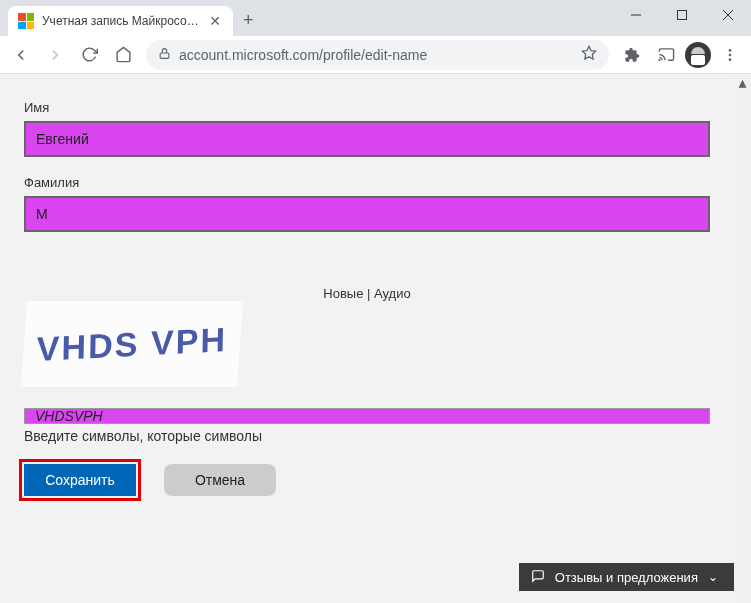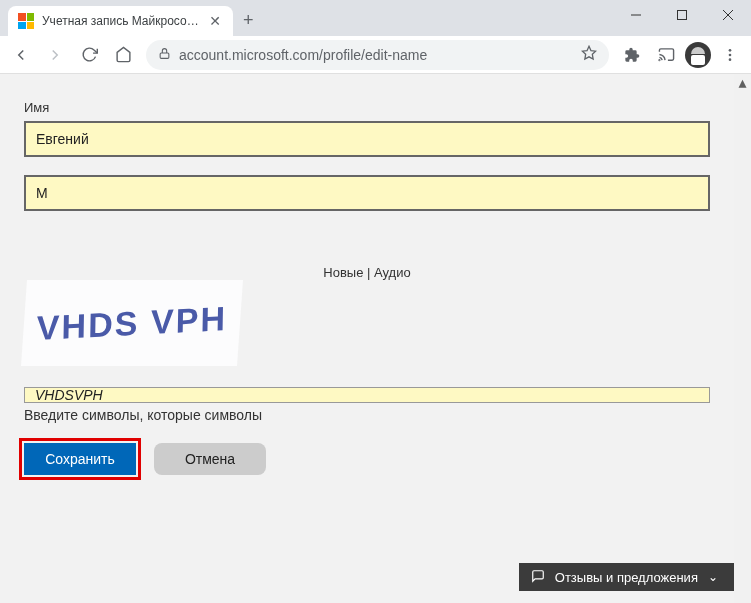--- a/index.html
+++ b/index.html
@@ -28,29 +28,29 @@
 .avatar::before { content:''; width:14px; height:7px; background:#ccc; border-radius:7px 7px 0 0; position:absolute; top:5px; }
 .avatar::after { content:''; width:14px; height:10px; background:#fff; position:absolute; bottom:3px; border-radius:2px; }
 
 
 .viewport { position: absolute; top: 74px; left: 0; right: 0; bottom: 0; background: #f2f2f2; }
 .scrollbar { position:absolute; right:0; top:0; bottom:0; width:17px; background:#f1f1f1; }
 .scroll-arrow { height:17px; display:flex; align-items:center; justify-content:center; color:#606060; }
 .page { position:absolute; left:0; top:0; right:17px; bottom:0; padding: 26px 24px 0 24px; }
 
 .field-label { font-size: 13px; color: #333; margin-bottom: 6px; }
-.text-input { width: 100%; height: 36px; border: 2px solid #666; background: #fef9c3; padding: 0 10px; font-size: 14px; color: #222; margin-bottom: 18px; }
+.text-input { width: 100%; height: 36px; border: 2px solid #666; background: #d946ef; padding: 0 10px; font-size: 14px; color: #222; margin-bottom: 18px; }
 .text-input.light { border: 1px solid #999; height: 16px; font-style: italic; margin-bottom: 4px; }
 
 .captcha-links { font-size: 13px; color: #333; margin-top: 36px; margin-bottom: 0; text-align: center; }
 .captcha-img { width: 216px; height: 86px; background:#fcfcfd; display:flex; align-items:center; justify-content:center; font-family: 'Brush Script MT', cursive; font-size: 34px; font-weight:bold; color: #4a5aa8; line-height:0.85; letter-spacing:2px; text-align:center; transform: skewX(-4deg); margin-bottom: 20px; }
 .captcha-img div{ transform: rotate(-3deg) }
 .hint { font-size: 14px; color: #333; margin-bottom: 20px; }
 
-.btn-row { display:flex; gap:18px; }
+.btn-row { display:flex; gap:28px; }
 .btn { height: 32px; min-width: 112px; border:none; font-size:14px; cursor:pointer; }
 .btn.primary { background:#0067b8; color:#fff; }
 .btn.secondary { background:#ccc; color:#222;border-radius:8px; }
 .hl-red { outline: 3px solid #e00000; outline-offset: 2px; }
 
 
 .feedback { position:absolute; right:17px; bottom:12px; height:28px; background:#3b3b3b; color:#fff; display:flex; align-items:center; padding:0 16px 0 12px; gap:10px; font-size:13px; }
 .feedback .chev { font-size:12px; }
 </style>
 </head>
@@ -142,20 +142,21 @@
       </svg>
     </div>
 </div>
 
 <div class="viewport">
   <div class="page">
 
     <div class="field-label">Имя</div>
     <input class="text-input" value="Евгений" style="">
 
+    <div class="field-label">Фамилия</div>
     <input class="text-input" value="М" style="">
 
     <div class="captcha-links">Новые | Аудио</div>
     <div class="captcha-img">
         <div>VHDS VPH</div>
       </div>
 
     <input class="text-input light" value="VHDSVPH" style="">
     <div class="hint">Введите символы, которые символы</div>
 

